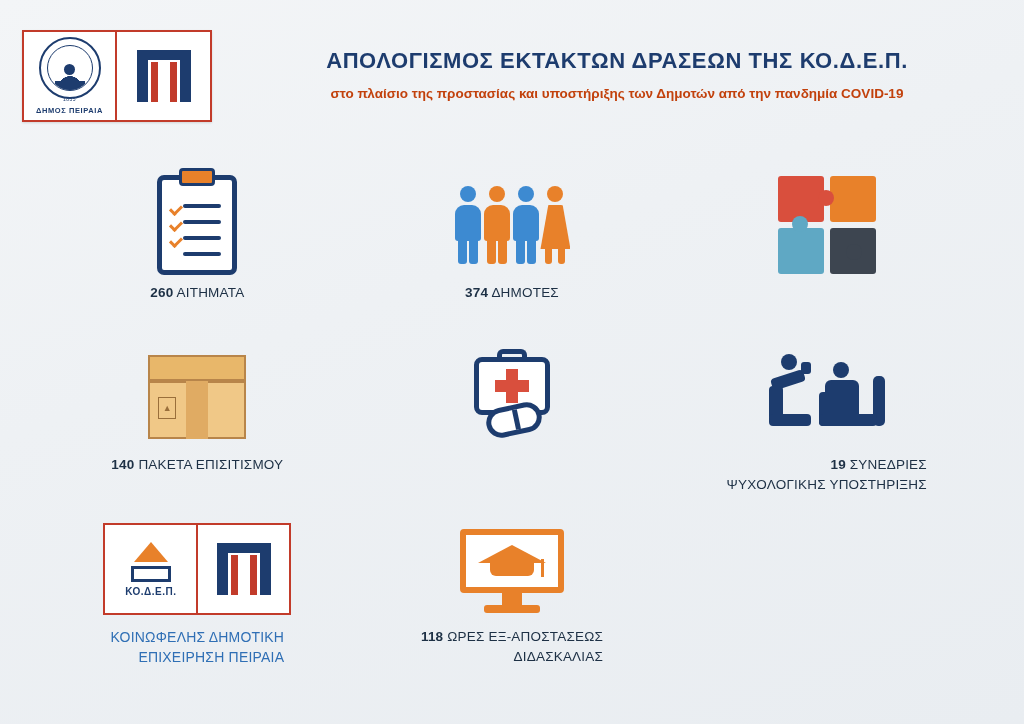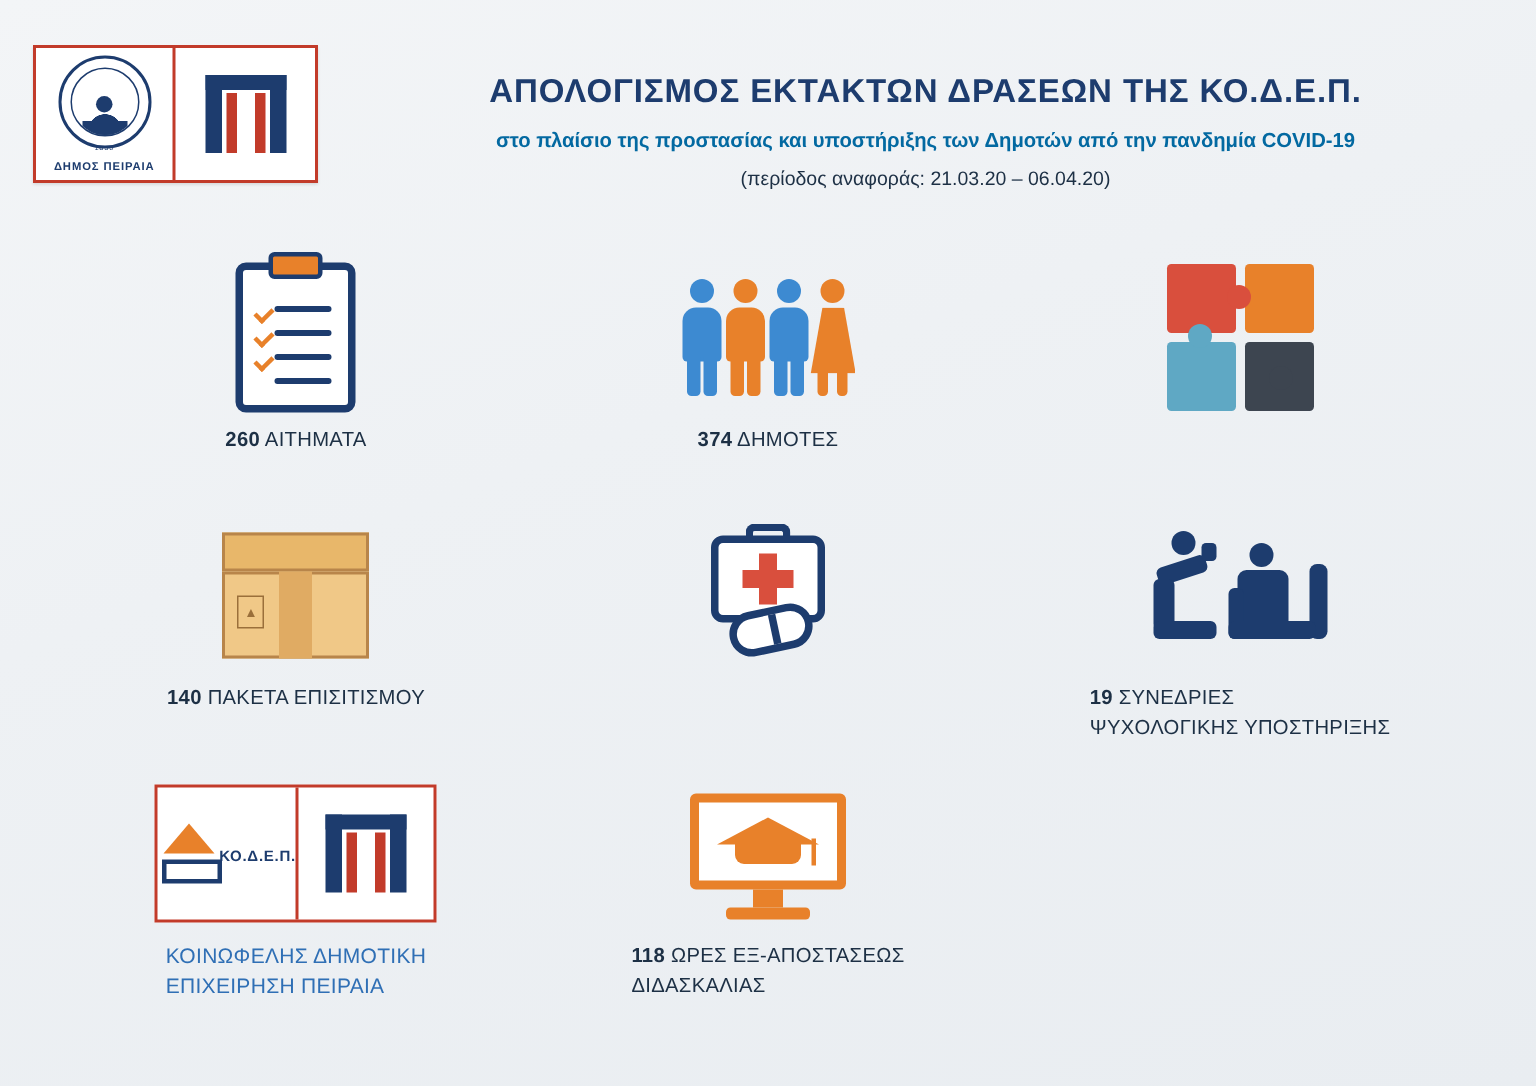--- a/index.html
+++ b/index.html
@@ -131,21 +131,21 @@
   }
   .main-title {
     font-size: 22px;
     font-weight: bold;
     color: #1d3c6e;
     letter-spacing: .6px;
   }
   .sub-title {
     font-size: 13.5px;
     font-weight: bold;
-    color: #0369a1;
+    color: #c2410c;
     margin-top: 12px;
   }
   .sub-title-2 {
     font-size: 13px;
     color: #1d3045;
     margin-top: 10px;
   }
 
   
   .grid {
@@ -165,21 +165,21 @@
     justify-content: flex-start;
     padding-top: 6px;
   }
   .icon-box {
     height: 108px;
     display: flex;
     align-items: center;
     justify-content: center;
   }
   .caption {
-    text-align: left;
+    text-align: right;
     font-size: 13.5px;
     line-height: 1.45;
     color: #1d3045;
     letter-spacing: .2px;
     margin-top: 4px;
     max-width: 260px;
   }
   .caption b {
     font-weight: bold;
   }
@@ -308,21 +308,21 @@
   .house .chim {
     position: absolute; right: 14px; top: 2px; width: 10px; height: 20px; background: #2f6fb5;
   }
 
   .kodep-logo-big {
     width: 188px; height: 92px; background: #fff;
     border: 2px solid #c23b2a; box-sizing: border-box; display: flex;
   }
   .kodep-logo-big .left {
     width: 50%; border-right: 2px solid #c23b2a;
-    display: flex; flex-direction: row; align-items: center; justify-content: center;
+    display: flex; flex-direction: column; align-items: center; justify-content: center;
   }
   .kodep-logo-big .right {
     width: 50%; display: flex; align-items: center; justify-content: center;
   }
   .kodep-word {
     font-size: 10px; font-weight: bold; color: #1d3c6e; letter-spacing: .5px; margin-top: 4px;
   }
   .tri-mark { width: 46px; height: 40px; position: relative; }
   .tri-mark .t {
     position: absolute; left: 50%; transform: translateX(-50%); top: 0;
@@ -382,21 +382,20 @@
         <div class="bar km-r"></div>
         <div class="bar red km-lr"></div>
         <div class="bar red km-rr"></div>
       </div>
     </div>
   </div>
 
   <div class="title-block">
     <div class="main-title">ΑΠΟΛΟΓΙΣΜΟΣ ΕΚΤΑΚΤΩΝ ΔΡΑΣΕΩΝ ΤΗΣ ΚΟ.Δ.Ε.Π.</div>
     <div class="sub-title">στο πλαίσιο της προστασίας και υποστήριξης των Δημοτών από την πανδημία COVID-19</div>
-    <div class="sub-title-2">(περίοδος αναφοράς: 21.03.20 – 06.04.20)</div>
   </div>
 </div>
 
 <div class="grid">
 
   <div class="cell">
     <div class="icon-box">
       <div class="clipboard">
         <div class="board"></div>
         <div class="clip"></div>

